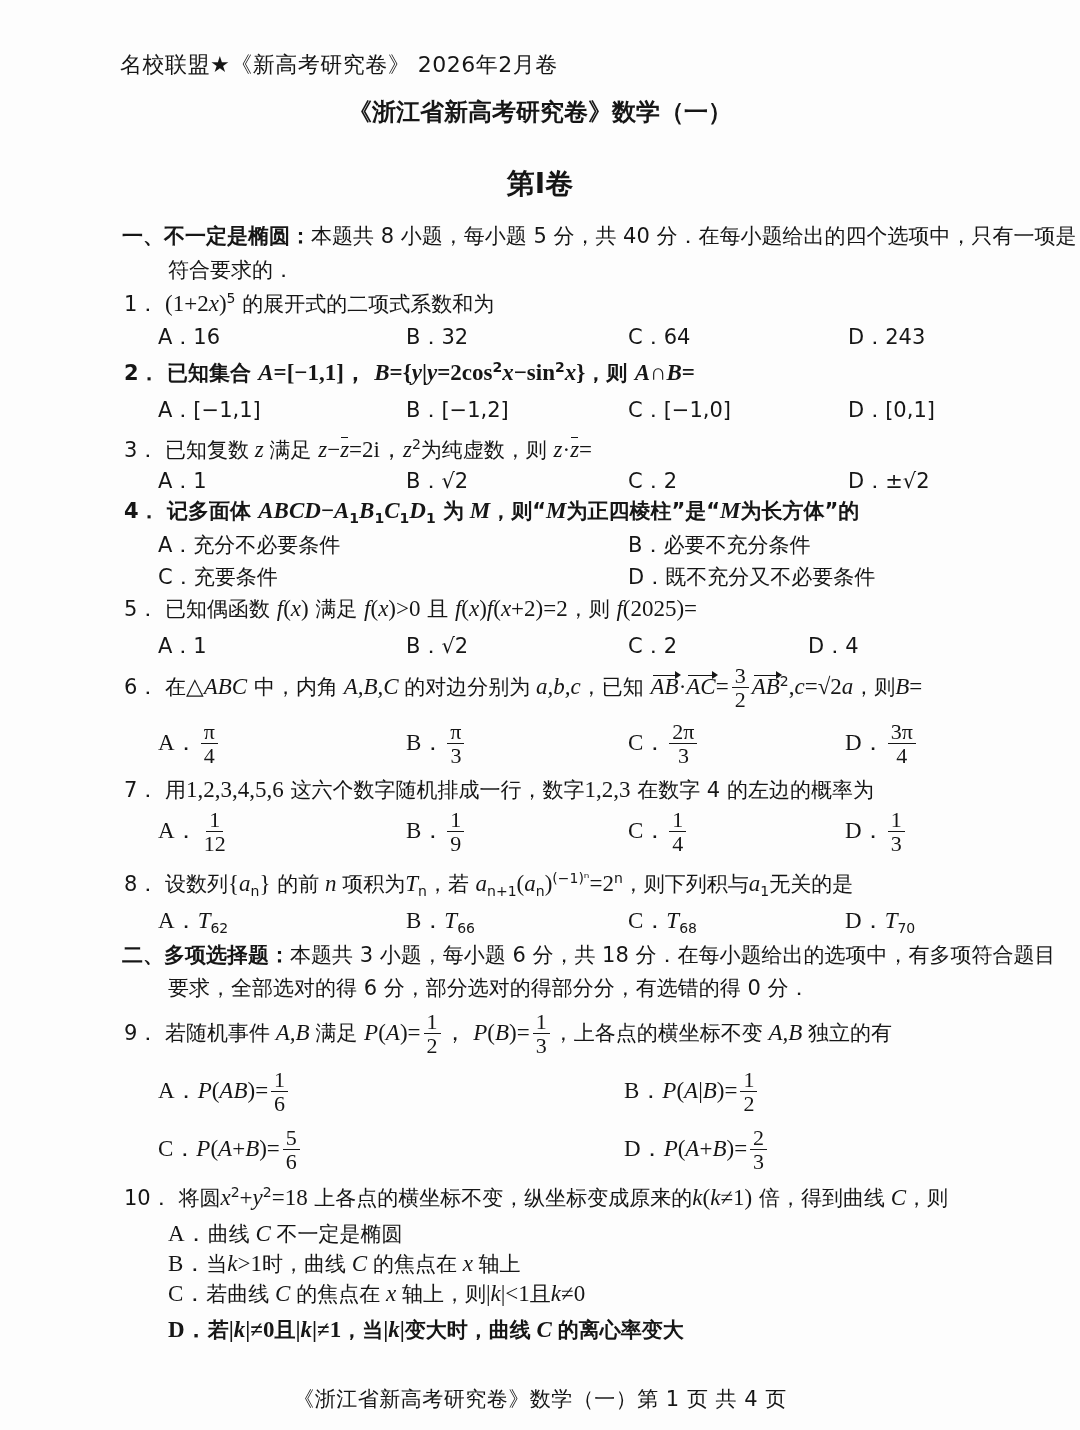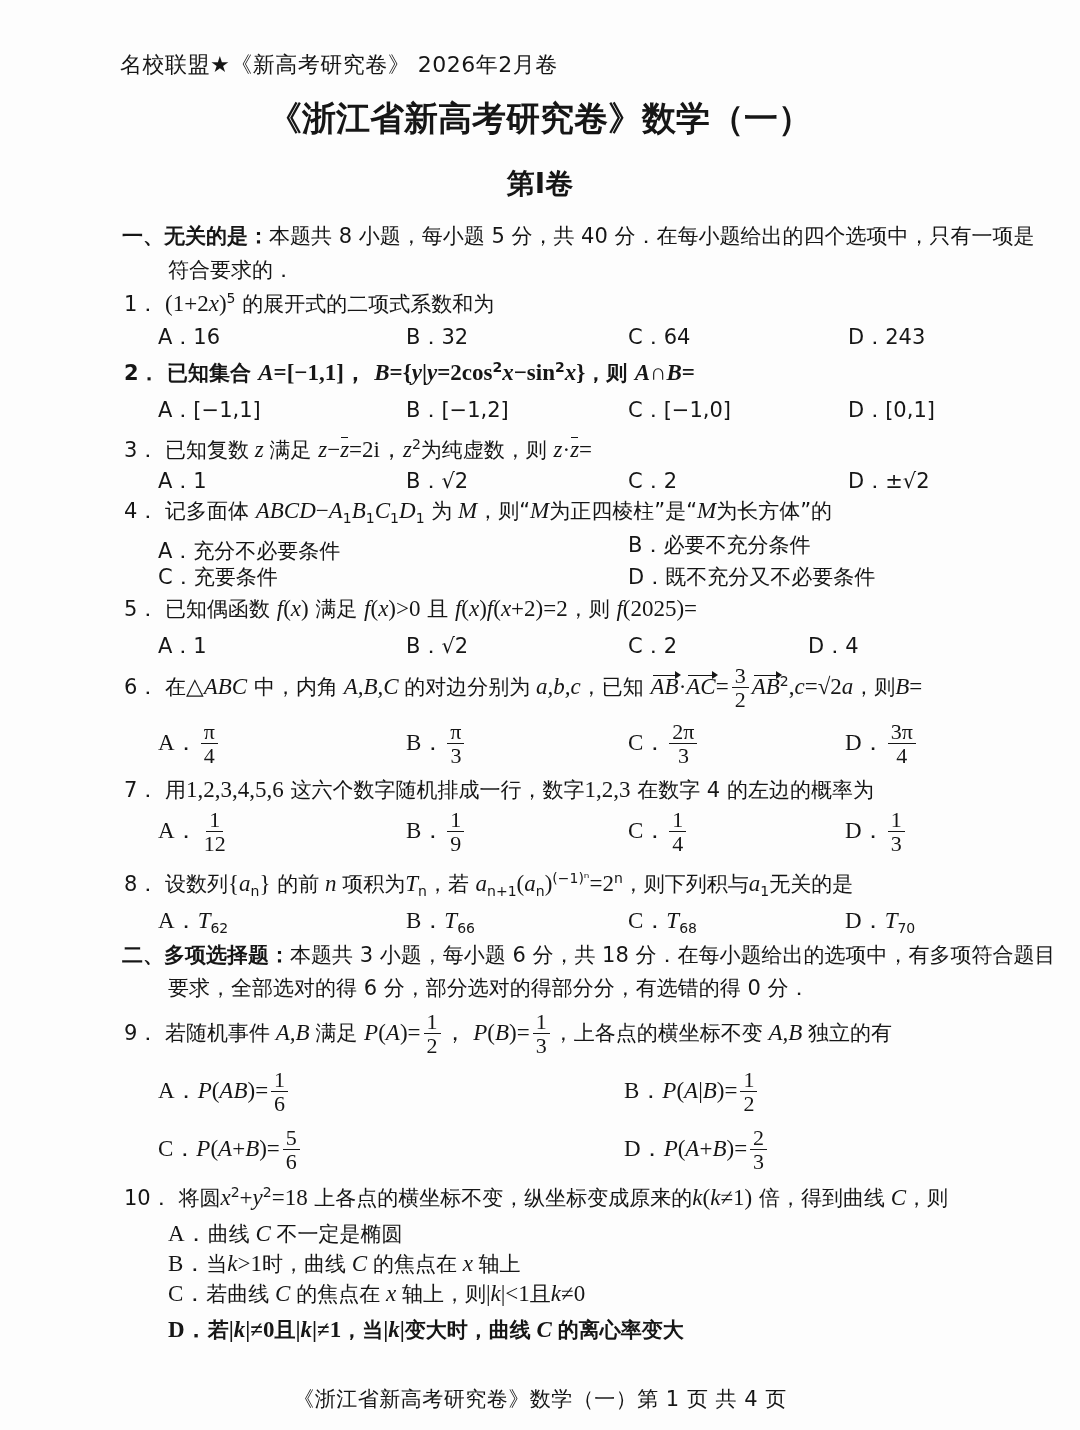--- a/index.html
+++ b/index.html
@@ -3,21 +3,21 @@
 <meta charset="utf-8">
 <style>
   html, body { margin: 0; padding: 0; }
   body {
     width: 1080px; height: 1430px; background: #fdfdfd; color: #161616;
     font-family: "DejaVu Serif", "Liberation Serif", serif;
     position: relative; overflow: hidden;
   }
   .abs { position: absolute; white-space: nowrap; }
   .header { left: 120px; top: 50px; font-size: 22px; font-family: "DejaVu Sans", sans-serif; letter-spacing: 0.5px; }
-  .title { left: 0; width: 1080px; text-align: center; top: 96px; font-size: 34px; font-weight: bold; font-family: "DejaVu Sans", sans-serif; }
+  .title { left: 0; width: 1080px; text-align: center; top: 96px; font-size: 24px; font-weight: bold; font-family: "DejaVu Sans", sans-serif; }
   .subtitle { left: 0; width: 1080px; text-align: center; top: 165px; font-size: 28px; font-weight: bold; font-family: "DejaVu Sans", sans-serif; }
   .sec { font-size: 21px; font-family: "DejaVu Sans", sans-serif; }
   .sec b { font-weight: bold; }
   .q { font-size: 21px; font-family: "DejaVu Sans", sans-serif; }
   .opt { font-size: 21px; font-family: "DejaVu Sans", sans-serif; }
   .m { font-family: "Liberation Serif", serif; font-style: italic; font-size: 23px; }
   .mn { font-family: "Liberation Serif", serif; font-size: 23px; }
   .frac { display: inline-flex; flex-direction: column; align-items: center; vertical-align: middle; font-family: "Liberation Serif", serif; font-size: 22px; line-height: 1.05; margin: 0 3px; }
   .frac .num { border-bottom: 1.5px solid #161616; padding: 0 3px; }
   .frac .den { padding: 0 3px; }
@@ -30,21 +30,21 @@
   .footer { left: 0; width: 1080px; text-align: center; top: 1385px; font-size: 21px; font-family: "DejaVu Sans", sans-serif; letter-spacing: 0.5px; }
 </style>
 </head>
 <body>
 
 <div class="abs header">名校联盟★《新高考研究卷》 2026年2月卷</div>
 <div class="abs title">《浙江省新高考研究卷》数学（一）</div>
 <div class="abs subtitle">第Ⅰ卷</div>
 
 <div class="abs sec" style="left:122px; top:222px;">
-  <b>一、无关的是：</b><span>本题共 8 小题，每小题 5 分，共 40 分．在每小题给出的四个选项中，只有一项是</span>
+  <b>一、不一定是椭圆：</b><span>本题共 8 小题，每小题 5 分，共 40 分．在每小题给出的四个选项中，只有一项是</span>
 </div>
 <div class="abs sec" style="left:168px; top:256px;">符合要求的．</div>
 
 <div class="abs q" style="left:124px; top:290px;">
   <span>1．</span>
   <span class="mn">(1+2</span><span class="m">x</span><span class="mn">)</span><sup>5</sup>
   <span>的展开式的二项式系数和为</span>
 </div>
 <div class="abs opt" style="left:158px; top:323px;">A．16</div>
 <div class="abs opt" style="left:406px; top:323px;">B．32</div>
@@ -67,27 +67,27 @@
   <span>3．</span>
   <span>已知复数</span><span class="m"> z </span><span>满足</span>
   <span class="m">z</span><span class="mn">−</span><span class="m bar">z</span><span class="mn">=2i，</span><span class="m">z</span><sup>2</sup><span>为纯虚数，则</span>
   <span class="m">z</span><span class="mn">·</span><span class="m bar">z</span><span class="mn">=</span>
 </div>
 <div class="abs opt" style="left:158px; top:467px;">A．1</div>
 <div class="abs opt" style="left:406px; top:467px;">B．√2</div>
 <div class="abs opt" style="left:628px; top:467px;">C．2</div>
 <div class="abs opt" style="left:848px; top:467px;">D．±√2</div>
 
-<div class="abs q" style="left:124px; top:497px;">
+<div class="abs q" style="left:124px; top:497px;font-weight:bold;">
   <span>4．</span>
   <span>记多面体</span>
   <span class="m">ABCD</span><span class="mn">−</span><span class="m">A</span><sub>1</sub><span class="m">B</span><sub>1</sub><span class="m">C</span><sub>1</sub><span class="m">D</span><sub>1</sub>
   <span>为</span><span class="m"> M</span><span>，则“</span><span class="m">M</span><span>为正四棱柱”是“</span><span class="m">M</span><span>为长方体”的</span>
 </div>
-<div class="abs opt" style="left:158px; top:531px;margin-top:6px;">A．充分不必要条件</div>
+<div class="abs opt" style="left:158px; top:531px;">A．充分不必要条件</div>
 <div class="abs opt" style="left:628px; top:531px;">B．必要不充分条件</div>
 <div class="abs opt" style="left:158px; top:563px;">C．充要条件</div>
 <div class="abs opt" style="left:628px; top:563px;">D．既不充分又不必要条件</div>
 
 <div class="abs q" style="left:124px; top:595px;">
   <span>5．</span>
   <span>已知偶函数</span>
   <span class="m">f</span><span class="mn">(</span><span class="m">x</span><span class="mn">)</span>
   <span>满足</span>
   <span class="m">f</span><span class="mn">(</span><span class="m">x</span><span class="mn">)&gt;0</span>

